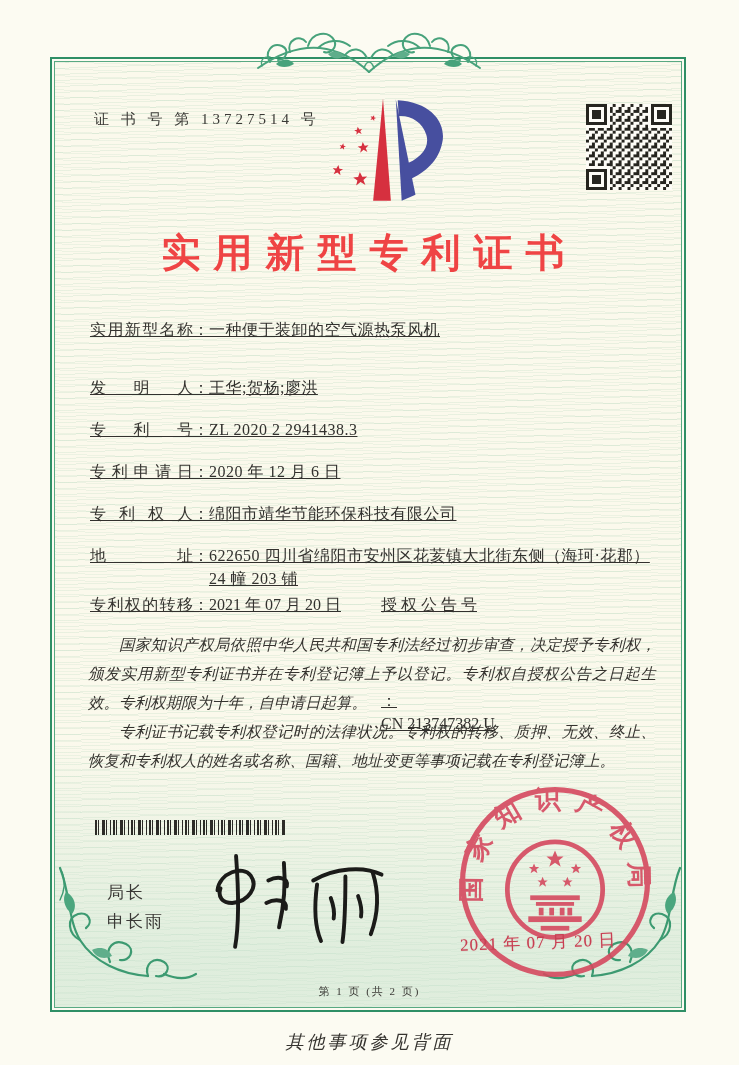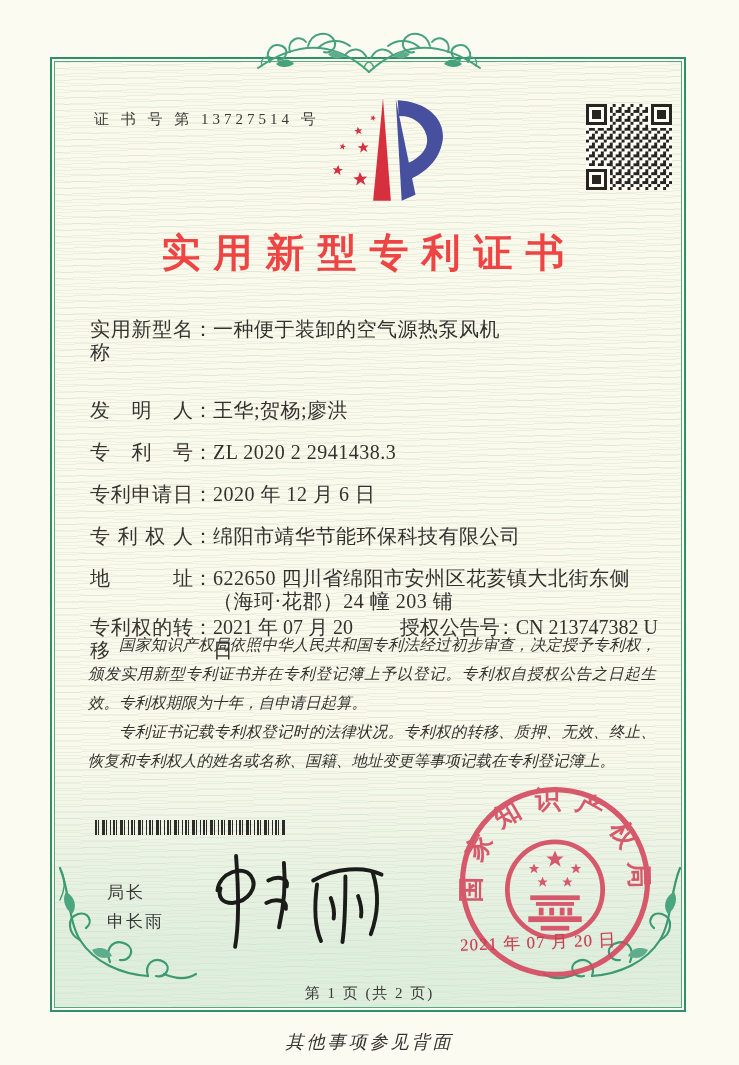--- a/index.html
+++ b/index.html
@@ -34,31 +34,31 @@
   
   .cert-no{position:absolute;left:94px;top:110px;font-size:15px;letter-spacing:4px;color:#3b3a36;z-index:4;}
   .logo{position:absolute;left:318px;top:92px;width:128px;height:114px;z-index:4;}
   .qr{position:absolute;left:586px;top:104px;width:86px;height:86px;z-index:4;}
   .title{
     position:absolute;left:0;top:226px;width:739px;text-align:center;
     font-size:39px;font-weight:600;letter-spacing:13px;color:#ef4444;z-index:4;
   }
 
   
-  .fields{position:absolute;left:90px;top:318px;width:568px;font-size:20px;z-index:4;}
+  .fields{position:absolute;left:90px;top:318px;width:568px;font-size:16px;z-index:4;text-decoration:underline;}
   .frow{display:flex;align-items:flex-start;line-height:23px;margin-bottom:19px;}
   .frow.gap-big{margin-bottom:35px;}
   .frow.gap-sm{margin-bottom:3px;}
   .flabel{
     display:inline-block;width:103px;flex:0 0 103px;
     text-align:justify;text-align-last:justify;color:#363430;
   }
   .fcolon{flex:0 0 16px;}
   .fvalue{flex:1;letter-spacing:.5px;}
-  .grant-right{display:flex;margin-left:40px;white-space:nowrap;}
+  .grant-right{display:flex;margin-left:40px;white-space:nowrap;flex-direction:column;}
   .grant-right .flabel{width:96px;flex:0 0 96px;}
 
   
   .paras{
     position:absolute;left:88px;top:630px;width:568px;z-index:4;
     font-size:15.5px;line-height:29px;text-align:justify;
     font-style:italic;color:#35332f;
   }
   .paras p{margin:0;text-indent:2em;}
 
@@ -77,21 +77,21 @@
     font-family:"Liberation Sans","DejaVu Sans",sans-serif;
     font-size:17px;line-height:29px;color:#3a3936;letter-spacing:2px;
   }
   .signature{position:absolute;left:198px;top:850px;width:205px;height:100px;z-index:5;}
   .seal{position:absolute;left:448px;top:780px;width:214px;height:204px;z-index:4;opacity:.9;}
   .seal-date{
     position:absolute;left:460px;top:931px;z-index:6;
     color:#c83f52;font-size:17px;letter-spacing:1px;transform:rotate(-2deg);
     text-shadow:0 0 1px rgba(200,63,82,.4);
   }
-  .page-footer{position:absolute;left:0;top:984px;width:739px;text-align:center;font-size:15px;letter-spacing:2px;color:#3b3a36;z-index:4;}
+  .page-footer{position:absolute;left:0;top:984px;width:739px;text-align:center;font-size:11px;letter-spacing:2px;color:#3b3a36;z-index:4;}
   .back-note{position:absolute;left:0;top:1030px;width:739px;text-align:center;font-size:18px;letter-spacing:3px;font-style:italic;color:#35332f;}
 </style>
 </head>
 <body>
 
 <div class="page">
 
   <div class="border-outer">
     <div class="border-inner"></div>
   </div>

